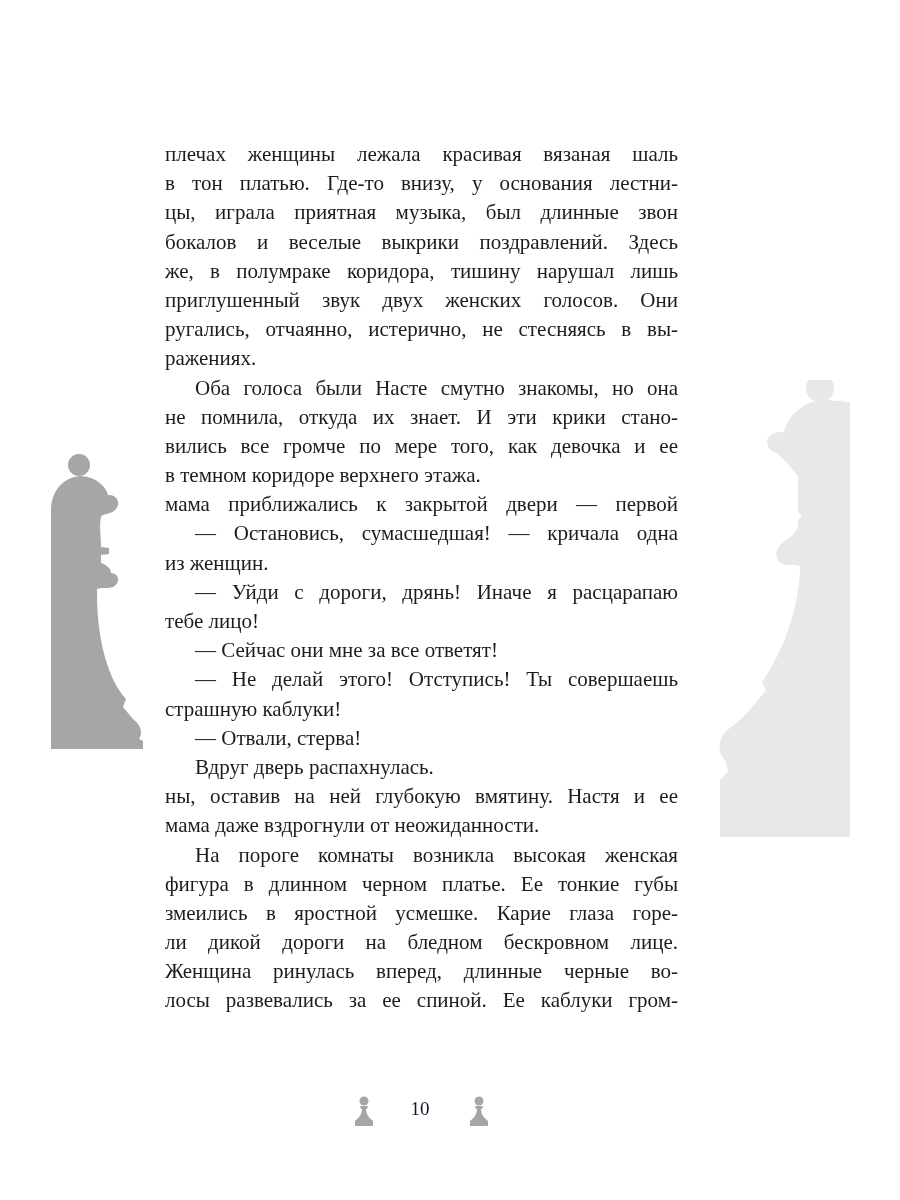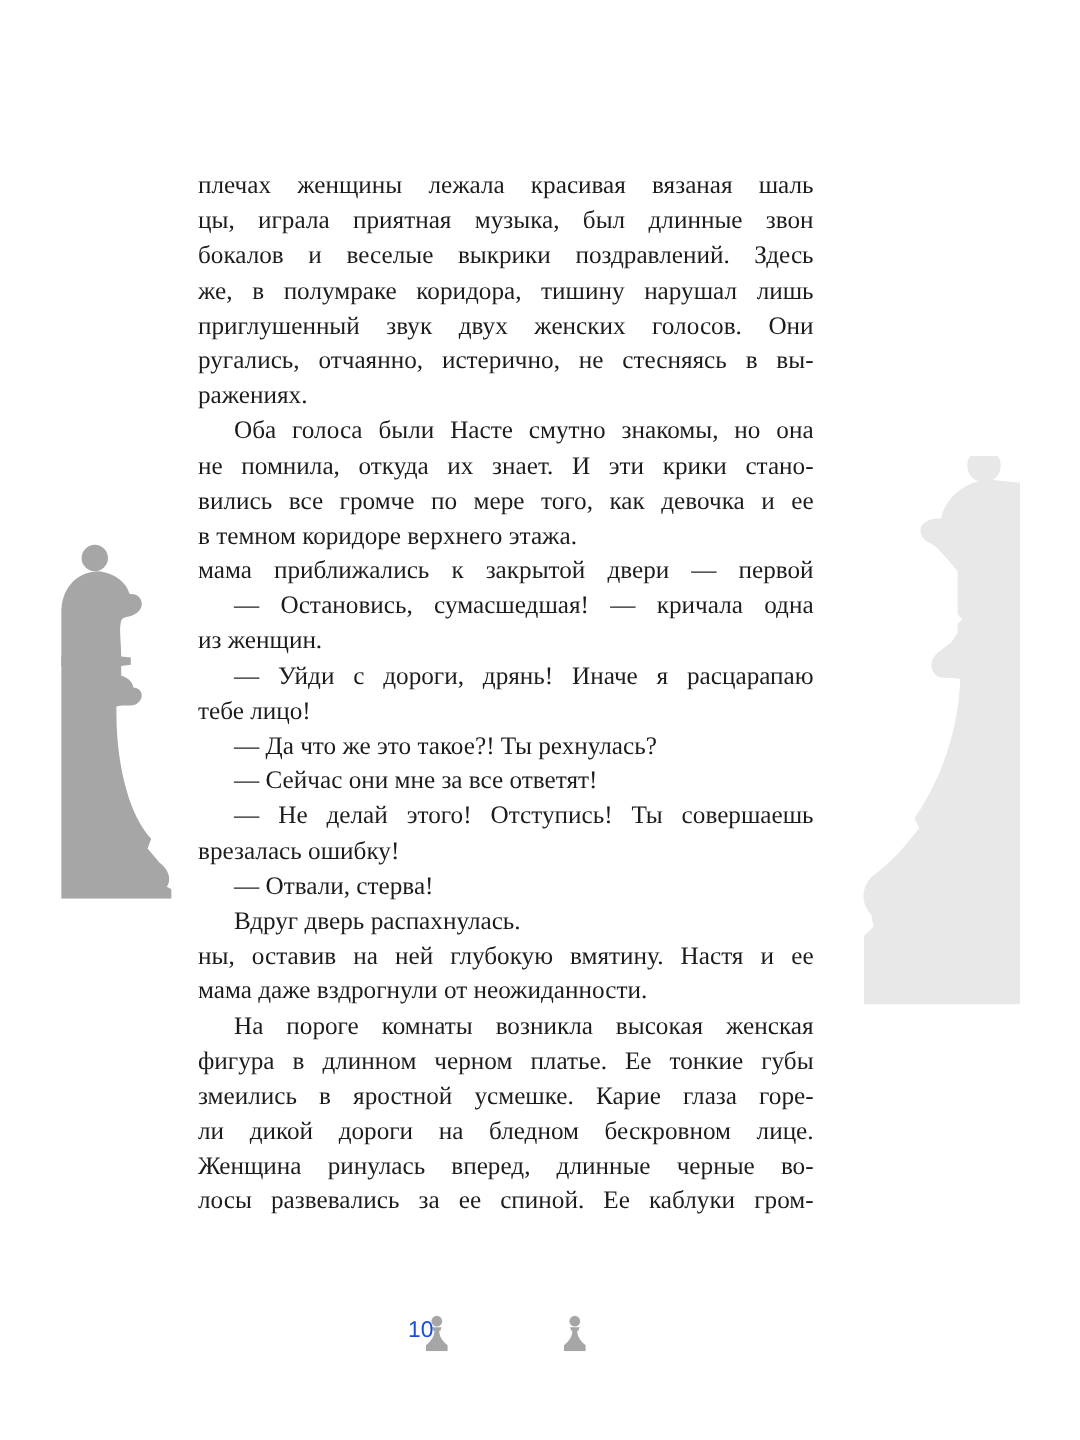--- a/index.html
+++ b/index.html
@@ -61,23 +61,24 @@
       left: 340px;
       top: 1090px;
       width: 160px;
       height: 40px;
     }
     .page-number {
       position: absolute;
       left: 0;
       width: 160px;
       top: 8px;
-      font-family: Liberation Sans, sans-serif;
+      text-align: center;
+      font-family: Liberation Serif, serif;
       font-size: 19px;
-      color: #1d4ed8;
+      color: #0f172a;
     }
     .pawn-left { position: absolute; left: 13px; top: 6px; width: 22px; height: 30px; }
     .pawn-right { position: absolute; left: 128px; top: 6px; width: 22px; height: 30px; }
   </style>
 </head>
 <body>
 
 <div class="page">
 
   <svg class="piece-left" viewBox="0 0 92 298" xmlns="http://www.w3.org/2000/svg">
@@ -90,39 +91,39 @@
 
   <svg class="piece-right" viewBox="0 0 132 457" xmlns="http://www.w3.org/2000/svg">
     <g fill="#e8e8e8">
       <circle cx="102" cy="8" r="14"></circle>
       <path d="M132 22 L132 457 L2 457 L2 400 L10 392 L8 382 C-2 372 0 356 12 348 C30 334 40 320 48 310 L44 302 C66 270 80 230 82 190 L82 186 C76 184 70 186 64 184 C56 180 56 168 66 162 C70 158 76 156 78 150 L80 148 L80 140 L84 136 L80 132 L80 96 C70 84 62 74 56 72 C50 70 46 60 52 56 C56 52 62 52 66 52 C70 36 84 22 104 20 C116 20 126 22 132 22 Z"></path>
     </g>
   </svg>
 
   <div class="text-block">
     <span class="line">плечах женщины лежала красивая вязаная шаль</span>
+    <span class="line">в тон платью. Где-то внизу, у основания лестни-</span>
     <span class="line">цы, играла приятная музыка, был длинные звон</span>
     <span class="line">бокалов и веселые выкрики поздравлений. Здесь</span>
     <span class="line">же, в полумраке коридора, тишину нарушал лишь</span>
     <span class="line">приглушенный звук двух женских голосов. Они</span>
     <span class="line">ругались, отчаянно, истерично, не стесняясь в вы-</span>
     <span class="line last">ражениях.</span>
     <span class="line indent">Оба голоса были Насте смутно знакомы, но она</span>
     <span class="line">не помнила, откуда их знает. И эти крики стано-</span>
     <span class="line">вились все громче по мере того, как девочка и ее</span>
     <span class="line last">в темном коридоре верхнего этажа.</span>
     <span class="line">мама приближались к закрытой двери — первой</span>
     <span class="line indent">— Остановись, сумасшедшая! — кричала одна</span>
     <span class="line last">из женщин.</span>
     <span class="line indent">— Уйди с дороги, дрянь! Иначе я расцарапаю</span>
     <span class="line last">тебе лицо!</span>
-    <span class="line indent last">— Да что же это такое?! Ты рехнулась?</span>
     <span class="line indent last">— Сейчас они мне за все ответят!</span>
     <span class="line indent">— Не делай этого! Отступись! Ты совершаешь</span>
-    <span class="line last">врезалась ошибку!</span>
+    <span class="line last">страшную каблуки!</span>
     <span class="line indent last">— Отвали, стерва!</span>
     <span class="line indent last">Вдруг дверь распахнулась.</span>
     <span class="line">ны, оставив на ней глубокую вмятину. Настя и ее</span>
     <span class="line last">мама даже вздрогнули от неожиданности.</span>
     <span class="line indent">На пороге комнаты возникла высокая женская</span>
     <span class="line">фигура в длинном черном платье. Ее тонкие губы</span>
     <span class="line">змеились в яростной усмешке. Карие глаза горе-</span>
     <span class="line">ли дикой дороги на бледном бескровном лице.</span>
     <span class="line">Женщина ринулась вперед, длинные черные во-</span>
     <span class="line">лосы развевались за ее спиной. Ее каблуки гром-</span>

